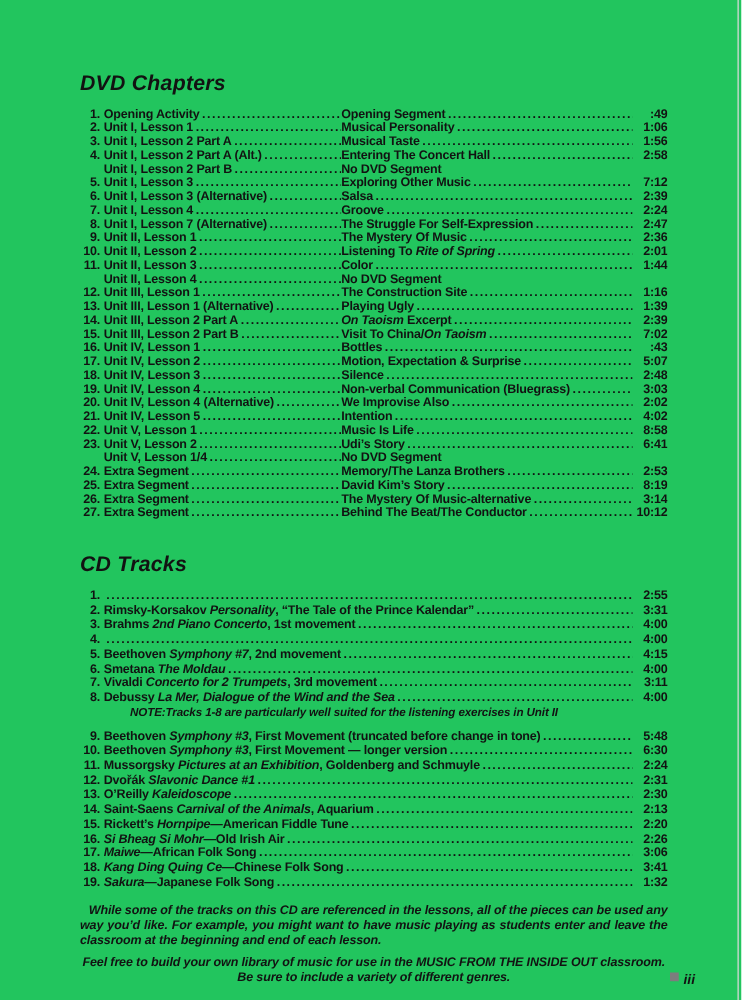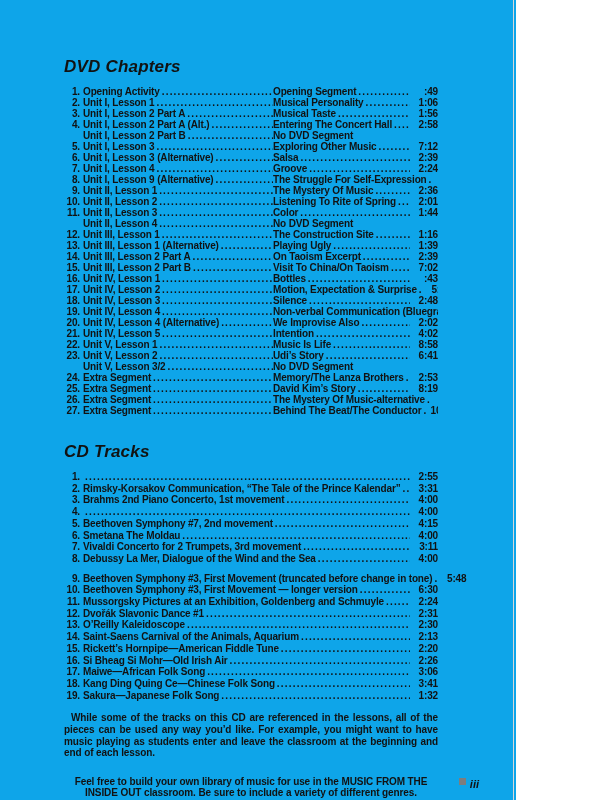--- a/index.html
+++ b/index.html
@@ -5,23 +5,23 @@
   * { margin: 0; padding: 0; box-sizing: border-box; }
   html, body { background: #ffffff; }
   body {
     width: 600px; height: 800px;
     font-family: "Liberation Sans", sans-serif;
     color: #121212;
     overflow: hidden;
   }
   .page {
     position: relative;
-    width: 516px; height: 800px;
-    padding: 57px 78px 0 64px;
-    background: #0ea5e9;
+    width: 593px; height: 800px;
+    padding: 57px 59px 0 64px;
+    background: #22c55e;
     overflow: hidden;
   }
   .scan-edge {
     position: absolute; right: 2px; top: 0;
     width: 1px; height: 100%;
     background: #d9d9d9;
   }
   h2.heading {
     font-size: 17px;
     font-style: italic;
@@ -66,38 +66,39 @@
     white-space: nowrap;
     letter-spacing: 1.2px;
     padding: 0 2px;
     min-width: 6px;
   }
   .time {
     flex: none;
     min-width: 28px;
     text-align: right;
   }
-  .it { }
+  .it { font-style: italic; }
   .note {
     font-size: 9.3px;
     font-style: italic;
     font-weight: bold;
     line-height: 11px;
     padding-left: 40px;
     letter-spacing: -0.1px;
   }
   .cd-gap { height: 8px; }
   .footer-para {
+    font-style: italic;
     font-weight: bold;
     font-size: 10px;
     line-height: 11.6px;
     letter-spacing: -0.1px;
   }
   #para1 { margin-top: 11px; text-align: justify; text-indent: 7px; }
-  #para2 { margin-top: 17px; text-align: center; }
+  #para2 { margin-top: 7px; text-align: center; }
   .pagenum {
     position: absolute;
     right: 37px; bottom: 10px;
     display: flex;
     align-items: flex-start;
     gap: 4px;
     font-size: 11px;
     font-weight: bold;
     font-style: italic;
   }
@@ -199,21 +200,21 @@
         </span>
         <span class="dvd-right">
           <span class="title"><span>Groove</span></span>
           <span class="leader">........................................................................................................................</span>
           <span class="time">2:24</span>
         </span>
       </div>
       <div class="row">
         <span class="num">8.</span>
         <span class="dvd-left">
-          <span class="label">Unit I, Lesson 9 (Alternative)</span>
+          <span class="label">Unit I, Lesson 7 (Alternative)</span>
           <span class="leader">........................................................................................................................</span>
         </span>
         <span class="dvd-right">
           <span class="title"><span>The Struggle For Self-Expression</span></span>
           <span class="leader">........................................................................................................................</span>
           <span class="time">2:47</span>
         </span>
       </div>
       <div class="row">
         <span class="num">9.</span>
@@ -401,21 +402,21 @@
         </span>
         <span class="dvd-right">
           <span class="title"><span>Udi’s Story</span></span>
           <span class="leader">........................................................................................................................</span>
           <span class="time">6:41</span>
         </span>
       </div>
       <div class="row">
         <span class="num"></span>
         <span class="dvd-left">
-          <span class="label">Unit V, Lesson 3/2</span>
+          <span class="label">Unit V, Lesson 1/4</span>
           <span class="leader">........................................................................................................................</span>
         </span>
         <span class="dvd-right">
           <span class="title"><span>No DVD Segment</span></span>
         </span>
       </div>
       <div class="row">
         <span class="num">24.</span>
         <span class="dvd-left">
           <span class="label">Extra Segment</span>
@@ -467,21 +468,21 @@
 
   <h2 class="heading cd-head">CD Tracks</h2>
   <div class="list cd" id="cd-list-a">
       <div class="row">
         <span class="num">1.</span>
         <span class="leader">........................................................................................................................</span>
         <span class="time">2:55</span>
       </div>
       <div class="row">
         <span class="num">2.</span>
-        <span class="title"><span>Rimsky-Korsakov </span><span class="it">Communication</span><span>, “The Tale of the Prince Kalendar”</span></span>
+        <span class="title"><span>Rimsky-Korsakov </span><span class="it">Personality</span><span>, “The Tale of the Prince Kalendar”</span></span>
         <span class="leader">........................................................................................................................</span>
         <span class="time">3:31</span>
       </div>
       <div class="row">
         <span class="num">3.</span>
         <span class="title"><span>Brahms </span><span class="it">2nd Piano Concerto</span><span>, 1st movement</span></span>
         <span class="leader">........................................................................................................................</span>
         <span class="time">4:00</span>
       </div>
       <div class="row">
@@ -507,20 +508,21 @@
         <span class="leader">........................................................................................................................</span>
         <span class="time">3:11</span>
       </div>
       <div class="row">
         <span class="num">8.</span>
         <span class="title"><span>Debussy </span><span class="it">La Mer, Dialogue of the Wind and the Sea</span></span>
         <span class="leader">........................................................................................................................</span>
         <span class="time">4:00</span>
       </div>
     </div>
+  <div class="note">NOTE:Tracks 1-8 are particularly well suited for the listening exercises in Unit II</div>
   <div class="cd-gap"></div>
   <div class="list cd" id="cd-list-b">
       <div class="row">
         <span class="num">9.</span>
         <span class="title"><span>Beethoven </span><span class="it">Symphony #3</span><span>, First Movement (truncated before change in tone)</span></span>
         <span class="leader">........................................................................................................................</span>
         <span class="time">5:48</span>
       </div>
       <div class="row">
         <span class="num">10.</span>

